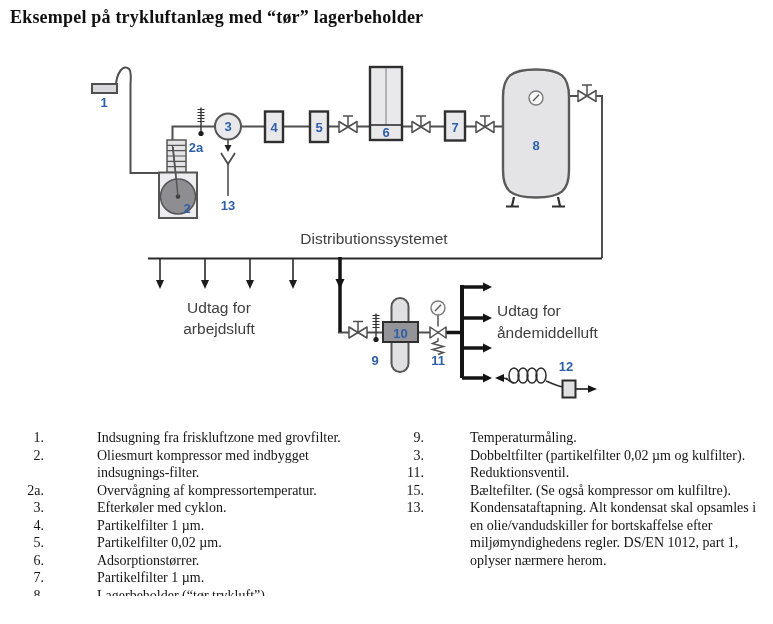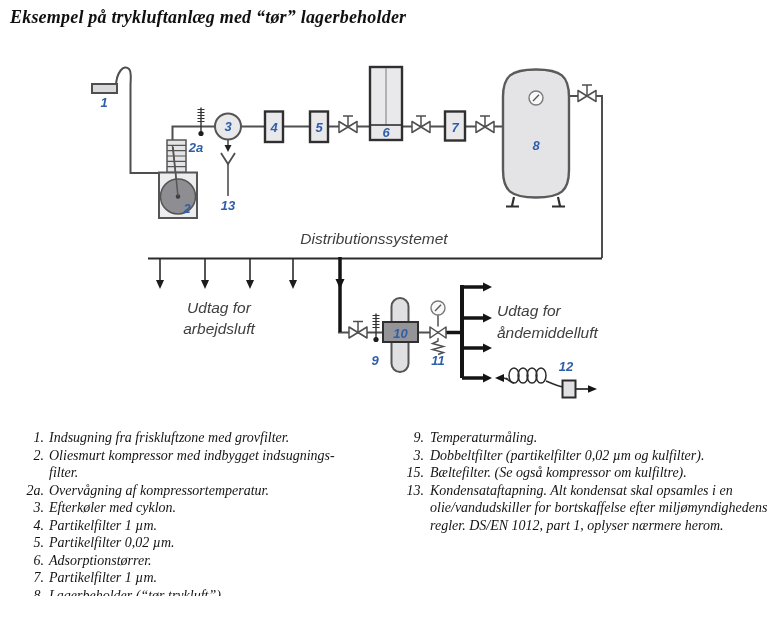--- a/index.html
+++ b/index.html
@@ -1,34 +1,34 @@
 <!DOCTYPE html>
 <html><head>
 <meta charset="utf-8">
 <style>
   html,body{margin:0;padding:0;background:#ffffff;}
   #page{position:relative;width:773px;height:596px;background:#ffffff;overflow:hidden;
-        font-family:"Liberation Serif",serif;color:#141414;font-style:italic;}
+        font-family:"Liberation Serif",serif;color:#141414;}
   #title{position:absolute;left:10px;top:7px;font-size:18px;font-weight:bold;color:#101010;
          letter-spacing:.2px;}
   #diagram{position:absolute;left:0;top:0;}
   .num-svg{font-family:"Liberation Sans",sans-serif;font-weight:bold;font-size:13px;
            fill:#2f5fa8;text-anchor:middle;}
   .lbl-svg{font-family:"Liberation Sans",sans-serif;font-size:15.5px;fill:#3f3f3f;}
   #legend{position:absolute;left:18px;top:429px;display:flex;}
   .col{font-size:14px;line-height:1.25;}
   .col-left{width:343px;margin-right:36px;}
   .col-right{width:372px;}
   .li{display:flex;}
   .li .n{flex:none;text-align:right;}
   .col-left .n{width:26px;margin-right:5px;}
   .col-right .n{width:27px;margin-right:6px;}
   .li .t{flex:1;}
-  .col-left .t{max-width:312px;}
-  .col-right .t{max-width:338px;}
+  .col-left .t{max-width:312px;margin-left:48px;}
+  .col-right .t{max-width:338px;margin-left:40px;}
 </style>
 </head>
 <body>
 
 <div id="page">
 
   <div id="title">Eksempel på trykluftanlæg med “tør” lagerbeholder</div>
 
   <svg id="diagram" width="773" height="424" viewBox="0 0 773 424">
     <defs>
@@ -234,20 +234,24 @@
     <div class="col col-right">
       <div class="li">
           <span class="n">9.</span>
           <span class="t">Temperaturmåling.</span>
         </div>
       <div class="li">
           <span class="n">3.</span>
           <span class="t">Dobbeltfilter (partikelfilter 0,02 µm og kulfilter).</span>
         </div>
       <div class="li">
+          <span class="n">11.</span>
+          <span class="t">Reduktionsventil.</span>
+        </div>
+      <div class="li">
           <span class="n">15.</span>
           <span class="t">Bæltefilter. (Se også kompressor om kulfiltre).</span>
         </div>
       <div class="li">
           <span class="n">13.</span>
           <span class="t">Kondensataftapning. Alt kondensat skal opsamles i en olie/vandudskiller for bortskaffelse efter miljømyndighedens regler. DS/EN 1012, part 1, oplyser nærmere herom.</span>
         </div>
     </div>
   </div>
 

